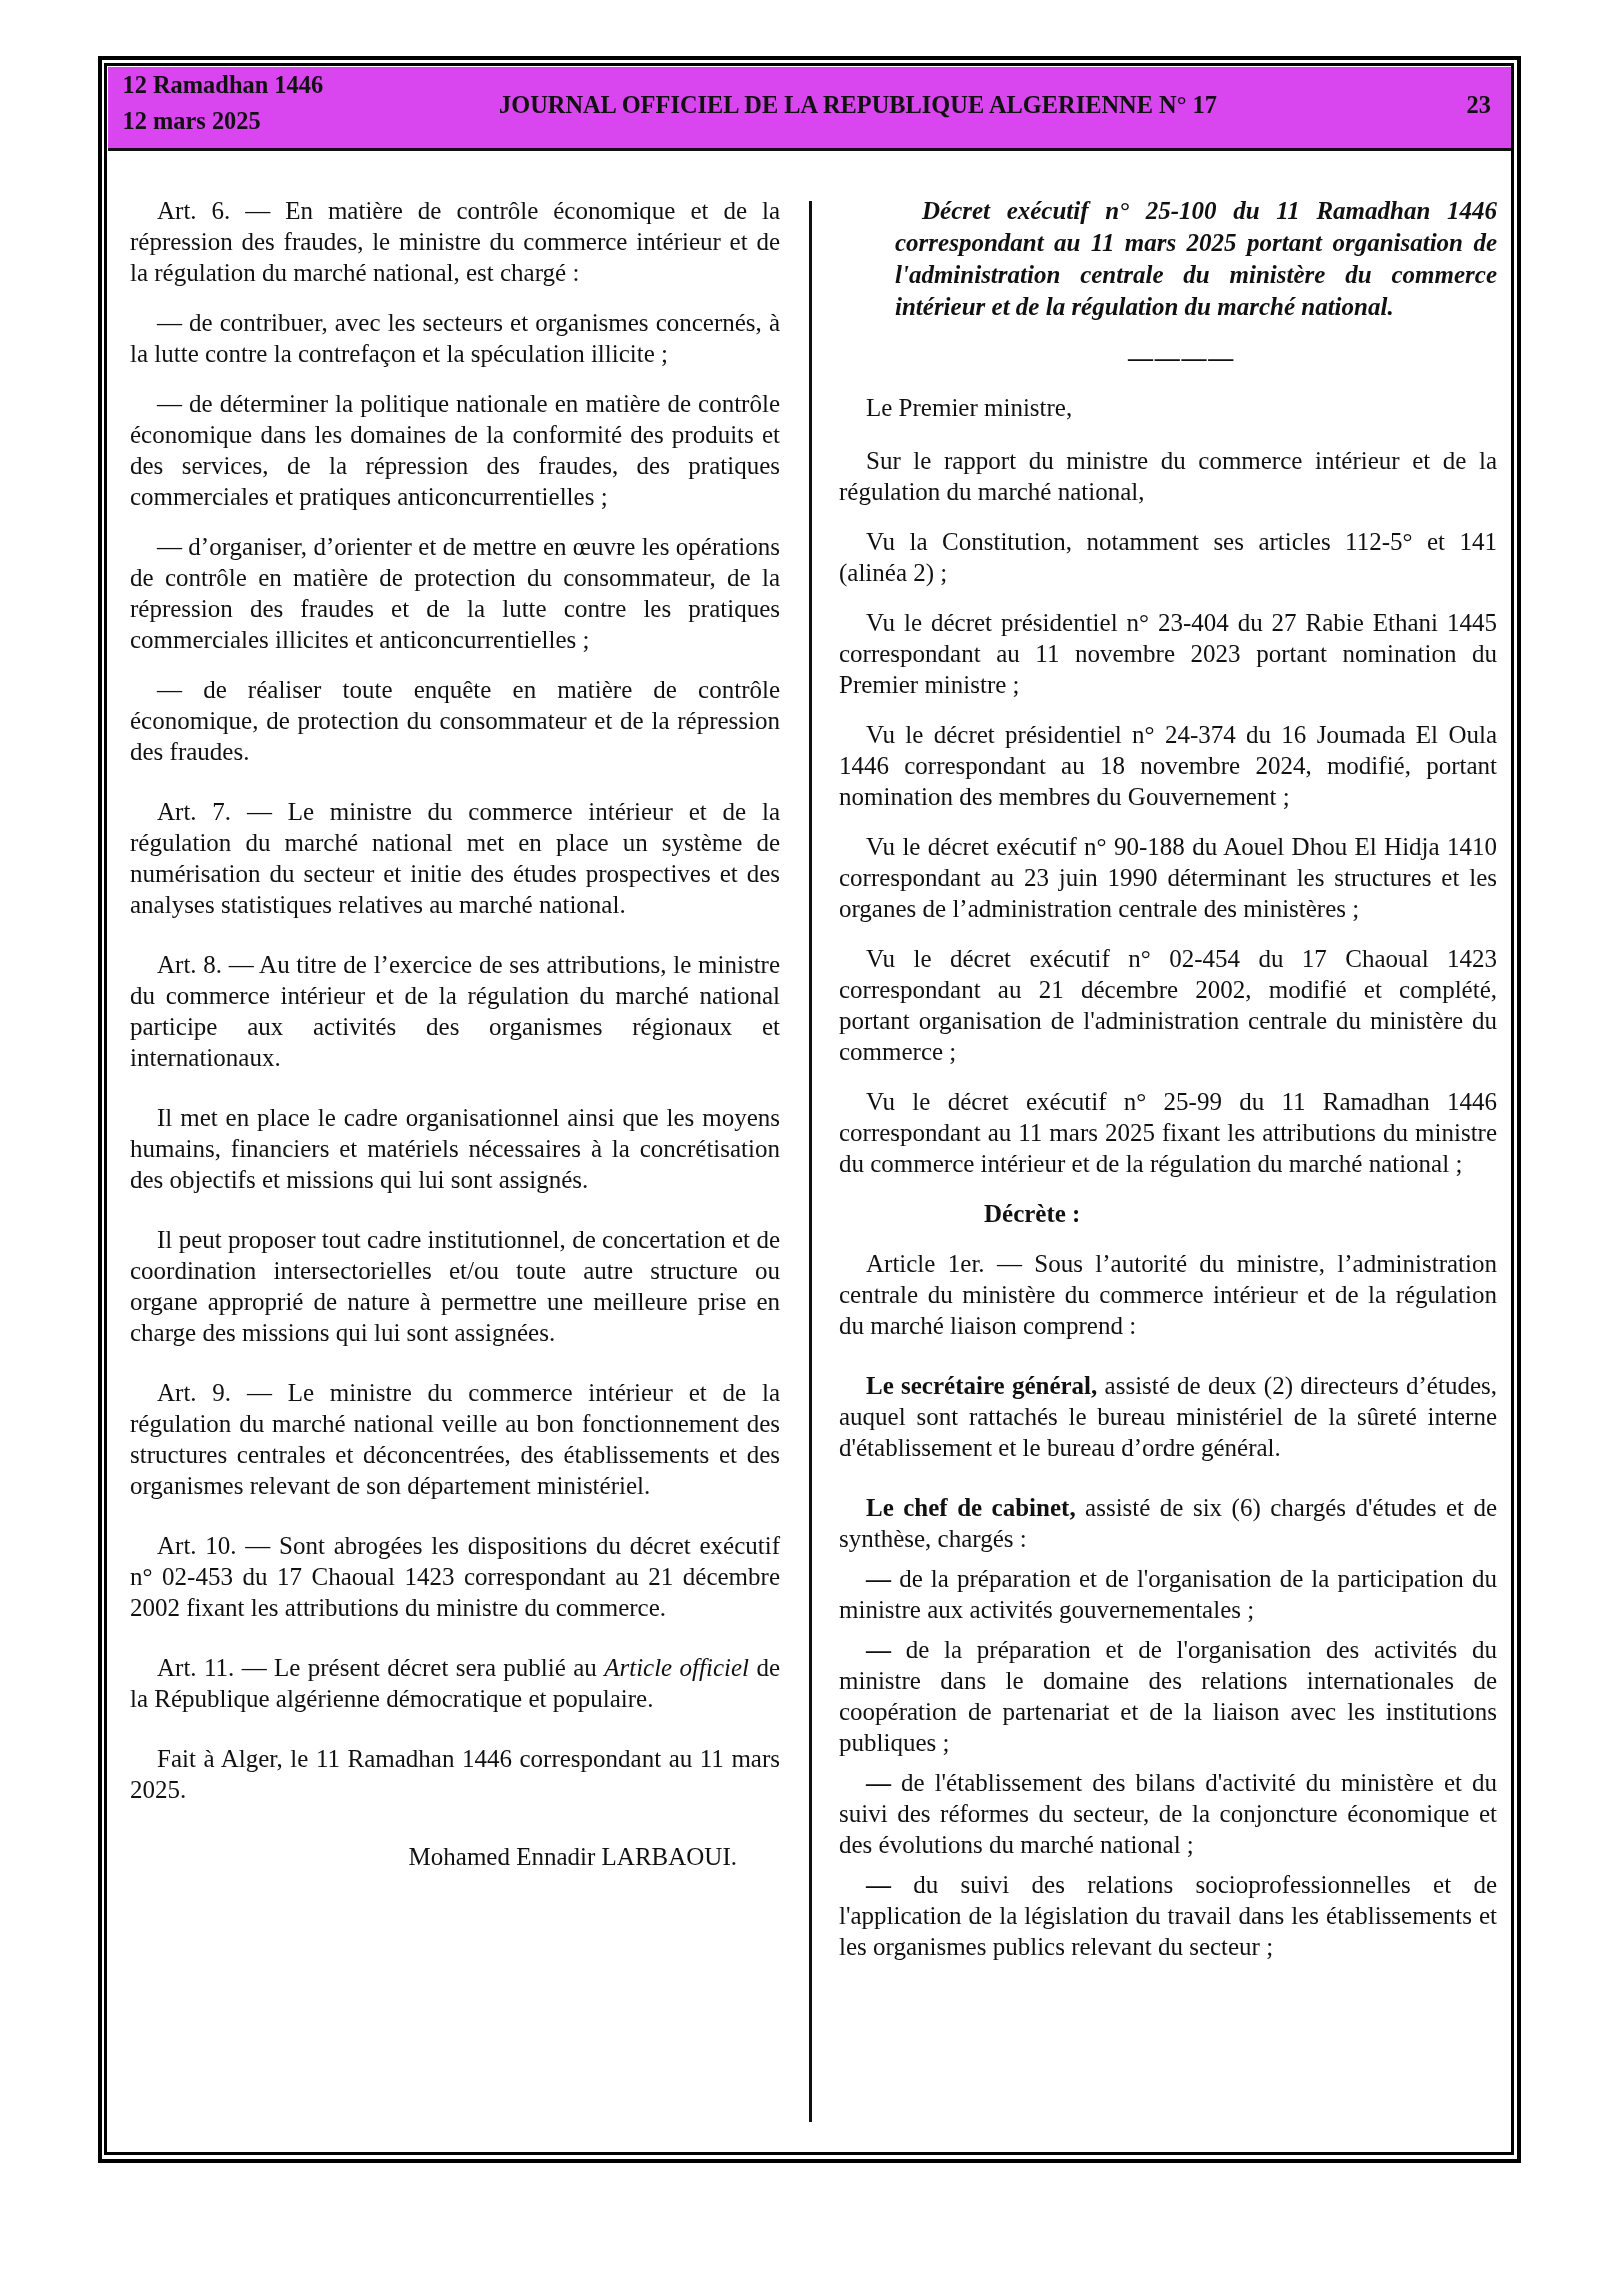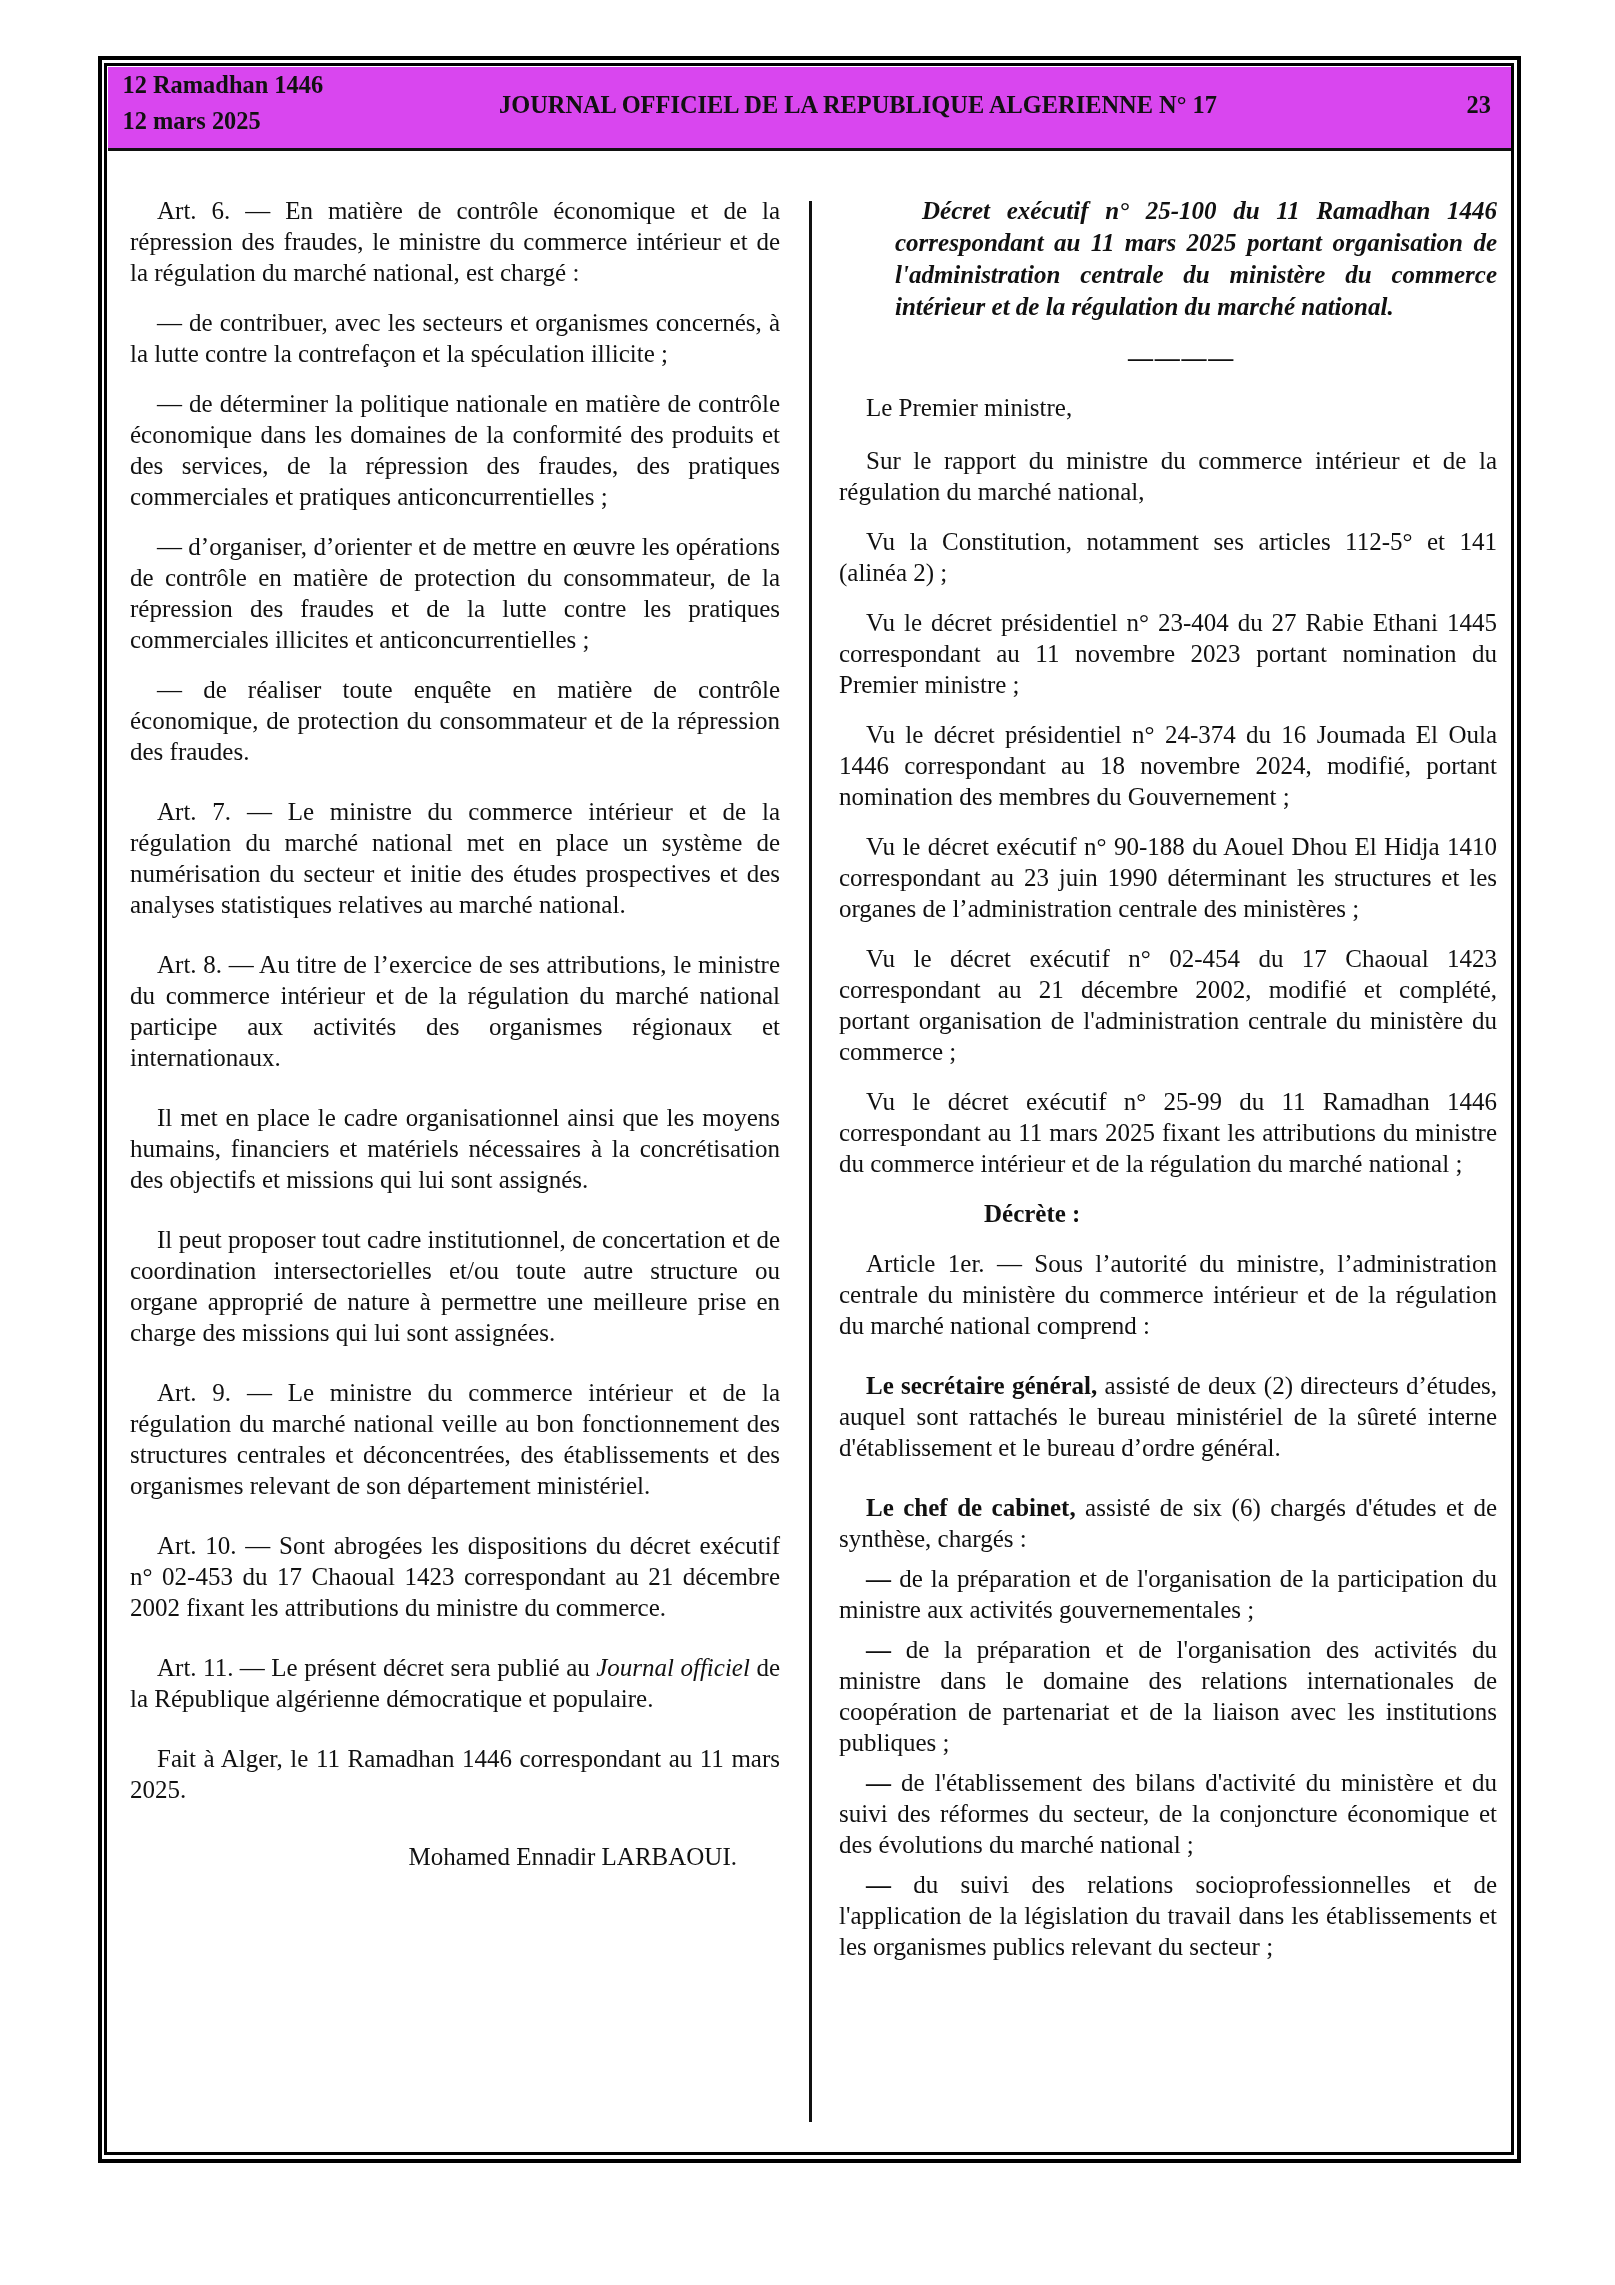--- a/index.html
+++ b/index.html
@@ -53,38 +53,38 @@
   <p>— de contribuer, avec les secteurs et organismes concernés, à la lutte contre la contrefaçon et la spéculation illicite ;</p>
   <p>— de déterminer la politique nationale en matière de contrôle économique dans les domaines de la conformité des produits et des services, de la répression des fraudes, des pratiques commerciales et pratiques anticoncurrentielles ;</p>
   <p>— d’organiser, d’orienter et de mettre en œuvre les opérations de contrôle en matière de protection du consommateur, de la répression des fraudes et de la lutte contre les pratiques commerciales illicites et anticoncurrentielles ;</p>
   <p style="margin-bottom:29px">— de réaliser toute enquête en matière de contrôle économique, de protection du consommateur et de la répression des fraudes.</p>
   <p style="margin-bottom:29px">Art. 7. — Le ministre du commerce intérieur et de la régulation du marché national met en place un système de numérisation du secteur et initie des études prospectives et des analyses statistiques relatives au marché national.</p>
   <p style="margin-bottom:29px">Art. 8. — Au titre de l’exercice de ses attributions, le ministre du commerce intérieur et de la régulation du marché national participe aux activités des organismes régionaux et internationaux.</p>
   <p style="margin-bottom:29px">Il met en place le cadre organisationnel ainsi que les moyens humains, financiers et matériels nécessaires à la concrétisation des objectifs et missions qui lui sont assignés.</p>
   <p style="margin-bottom:29px">Il peut proposer tout cadre institutionnel, de concertation et de coordination intersectorielles et/ou toute autre structure ou organe approprié de nature à permettre une meilleure prise en charge des missions qui lui sont assignées.</p>
   <p style="margin-bottom:29px">Art. 9. — Le ministre du commerce intérieur et de la régulation du marché national veille au bon fonctionnement des structures centrales et déconcentrées, des établissements et des organismes relevant de son département ministériel.</p>
   <p style="margin-bottom:29px">Art. 10. — Sont abrogées les dispositions du décret exécutif n° 02-453 du 17 Chaoual 1423 correspondant au 21 décembre 2002 fixant les attributions du ministre du commerce.</p>
-  <p style="margin-bottom:29px"><span>Art. 11. — Le présent décret sera publié au </span><span class="ital">Journal officiel</span><span> de la République algérienne démocratique et populaire.</span></p>
+  <p style="margin-bottom:29px"><span>Art. 11. — Le présent décret sera publié au </span><span class="ital">Article officiel</span><span> de la République algérienne démocratique et populaire.</span></p>
   <p>Fait à Alger, le 11 Ramadhan 1446 correspondant au 11 mars 2025.</p>
   <p class="sig">Mohamed Ennadir LARBAOUI.</p>
 </div>
 
 <div class="col col-right">
   <p class="title-block">Décret exécutif n° 25-100 du 11 Ramadhan 1446 correspondant au 11 mars 2025 portant organisation de l'administration centrale du ministère du commerce intérieur et de la régulation du marché national.</p>
   <p class="sep">————</p>
   <p style="margin-bottom:22px">Le Premier ministre,</p>
   <p>Sur le rapport du ministre du commerce intérieur et de la régulation du marché national,</p>
   <p>Vu la Constitution, notamment ses articles 112-5° et 141 (alinéa 2) ;</p>
   <p>Vu le décret présidentiel n° 23-404 du 27 Rabie Ethani 1445 correspondant au 11 novembre 2023 portant nomination du Premier ministre ;</p>
   <p>Vu le décret présidentiel n° 24-374 du 16 Joumada El Oula 1446 correspondant au 18 novembre 2024, modifié, portant nomination des membres du Gouvernement ;</p>
   <p>Vu le décret exécutif n° 90-188 du Aouel Dhou El Hidja 1410 correspondant au 23 juin 1990 déterminant les structures et les organes de l’administration centrale des ministères ;</p>
   <p>Vu le décret exécutif n° 02-454 du 17 Chaoual 1423 correspondant au 21 décembre 2002, modifié et complété, portant organisation de l'administration centrale du ministère du commerce ;</p>
   <p>Vu le décret exécutif n° 25-99 du 11 Ramadhan 1446 correspondant au 11 mars 2025 fixant les attributions du ministre du commerce intérieur et de la régulation du marché national ;</p>
   <p class="decrete">Décrète :</p>
-  <p style="margin-bottom:29px">Article 1er. — Sous l’autorité du ministre, l’administration centrale du ministère du commerce intérieur et de la régulation du marché national comprend :</p>
+  <p style="margin-bottom:29px">Article 1er. — Sous l’autorité du ministre, l’administration centrale du ministère du commerce intérieur et de la régulation du marché liaison comprend :</p>
   <p style="margin-bottom:29px"><span class="bold">Le secrétaire général,</span><span> assisté de deux (2) directeurs d’études, auquel sont rattachés le bureau ministériel de la sûreté interne d'établissement et le bureau d’ordre général.</span></p>
   <p class="tight"><span class="bold">Le chef de cabinet,</span><span> assisté de six (6) chargés d'études et de synthèse, chargés :</span></p>
   <p class="tight"><span class="dash-b">—</span> <span>de la préparation et de l'organisation de la participation du ministre aux activités gouvernementales ;</span></p>
   <p class="tight"><span class="dash-b">—</span> <span>de la préparation et de l'organisation des activités du ministre dans le domaine des relations internationales de coopération de partenariat et de la liaison avec les institutions publiques ;</span></p>
   <p class="tight"><span class="dash-b">—</span> <span>de l'établissement des bilans d'activité du ministère et du suivi des réformes du secteur, de la conjoncture économique et des évolutions du marché national ;</span></p>
   <p class="tight"><span class="dash-b">—</span> <span>du suivi des relations socioprofessionnelles et de l'application de la législation du travail dans  les établissements et les organismes publics relevant du secteur ;</span></p>
 </div>
 
 
 </body></html>

